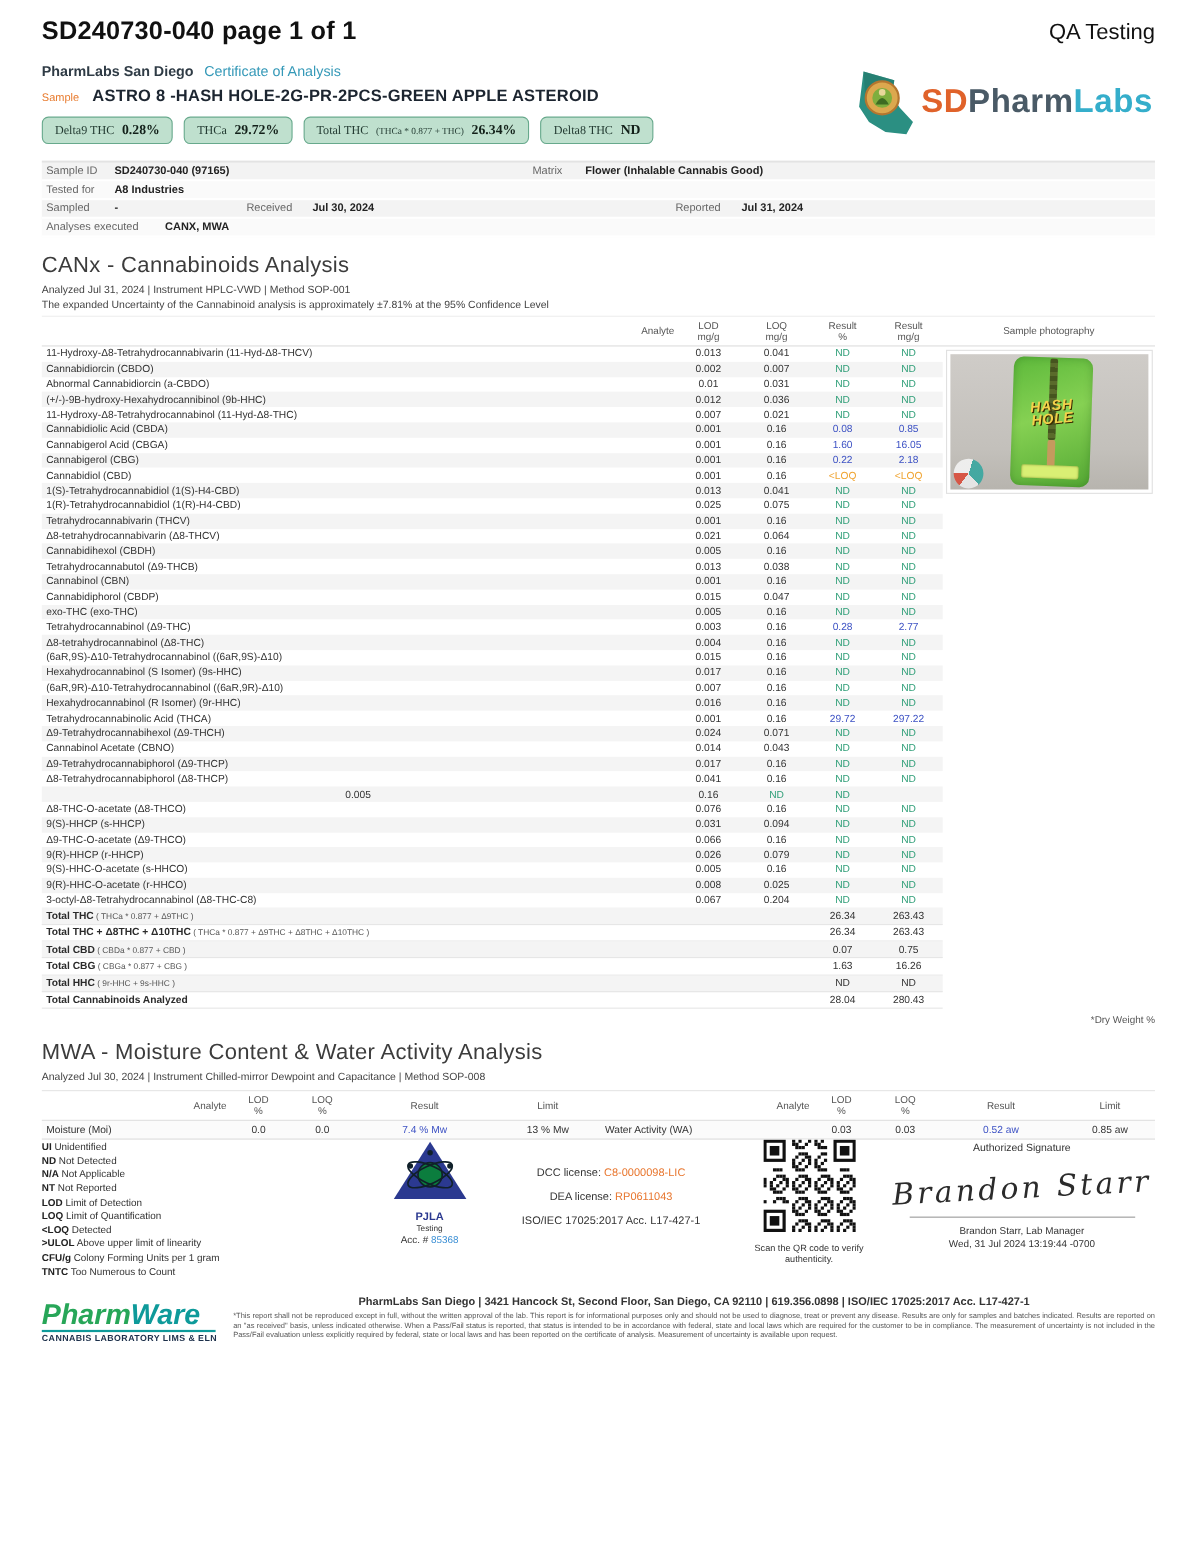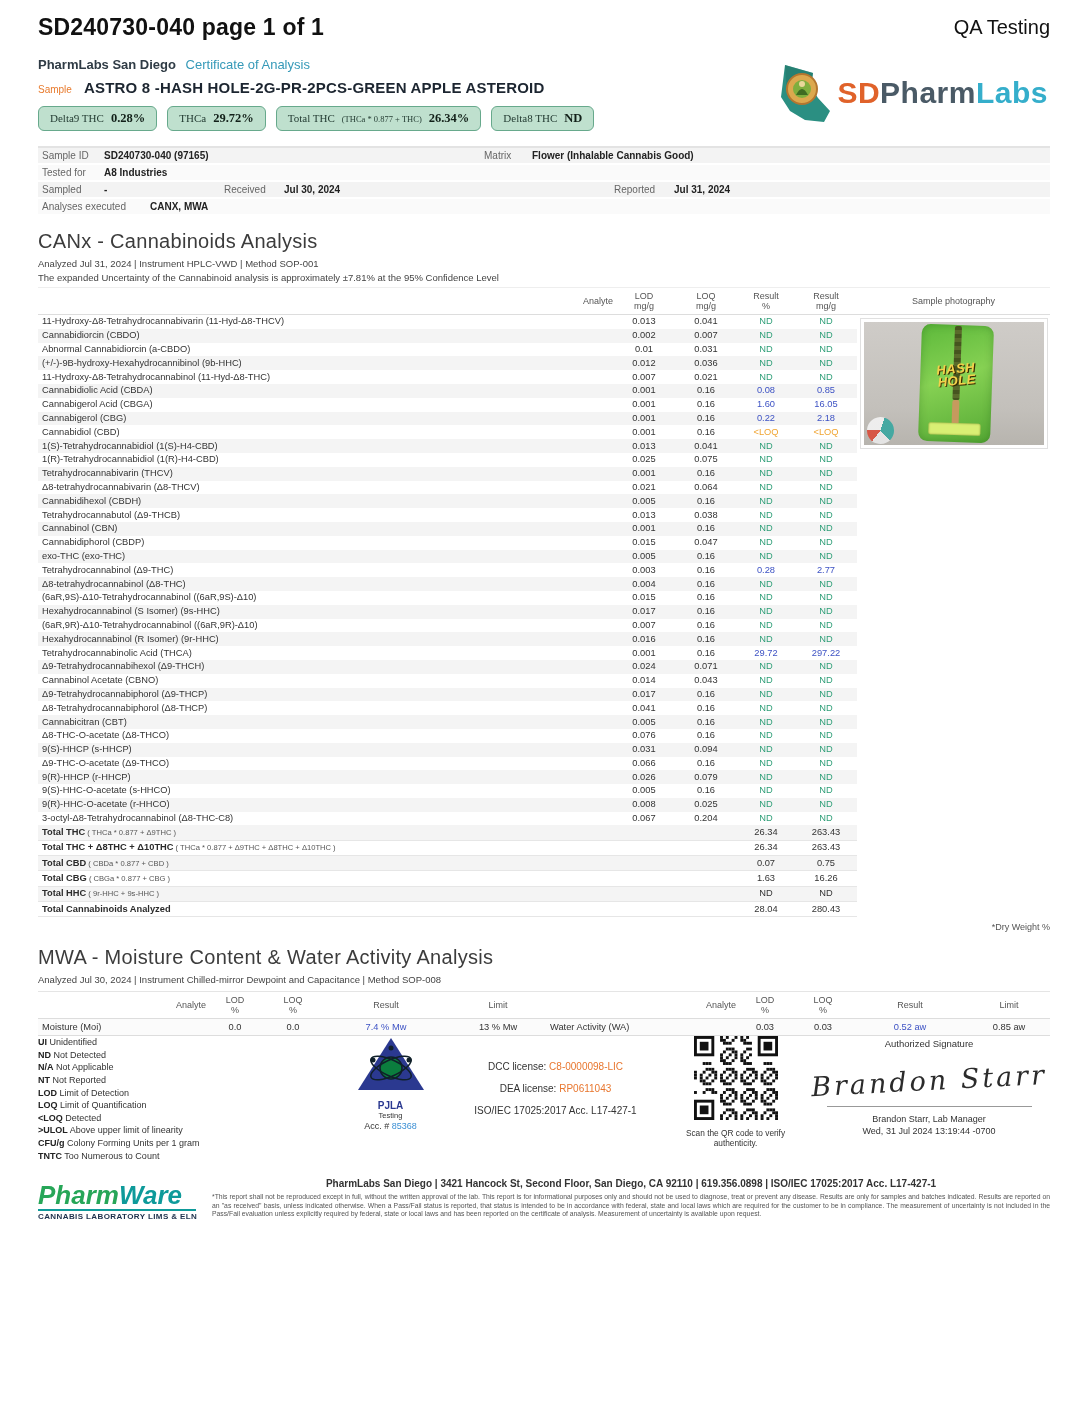--- a/index.html
+++ b/index.html
@@ -1,19 +1,19 @@
 <!DOCTYPE html>
 <html><head>
 <meta charset="utf-8">
 <style>
   html,body{margin:0;padding:0;background:#fff;}
   .page{width:1088px;height:1408px;position:relative;background:#fff;box-sizing:border-box;
         padding:14px 38px 0 38px;font-family:"Liberation Sans",sans-serif;color:#222;overflow:hidden;}
   
-  .top-row{display:flex;justify-content:space-between;align-items:center;}
+  .top-row{display:flex;justify-content:space-between;align-items:flex-end;}
   .doc-id{font-size:23px;font-weight:bold;color:#111;letter-spacing:.2px;}
   .qa-label{font-size:20px;color:#111;}
   .lab-line{margin-top:16px;font-size:13px;}
   .lab-name{font-weight:bold;color:#2f3b45;}
   .doc-type{color:#3599b8;margin-left:6px;}
   .sample-line{margin-top:7px;display:flex;align-items:baseline;gap:12px;}
   .sample-label{font-size:10px;color:#e87b2e;}
   .sample-name{font-size:15px;font-weight:bold;color:#1c2530;letter-spacing:.2px;}
   
   .brand{position:absolute;top:62px;right:40px;display:flex;align-items:center;gap:6px;}
@@ -412,21 +412,20 @@
           <div class="td num v-nd">ND</div>
         </div>
         <div class="trow">
           <div class="td analyte">Δ8-Tetrahydrocannabiphorol (Δ8-THCP)</div>
           <div class="td num">0.041</div>
           <div class="td num">0.16</div>
           <div class="td num v-nd">ND</div>
           <div class="td num v-nd">ND</div>
         </div>
         <div class="trow">
-          <div class="td analyte">Cannabicitran (CBT)</div>
           <div class="td num">0.005</div>
           <div class="td num">0.16</div>
           <div class="td num v-nd">ND</div>
           <div class="td num v-nd">ND</div>
         </div>
         <div class="trow">
           <div class="td analyte">Δ8-THC-O-acetate (Δ8-THCO)</div>
           <div class="td num">0.076</div>
           <div class="td num">0.16</div>
           <div class="td num v-nd">ND</div>

